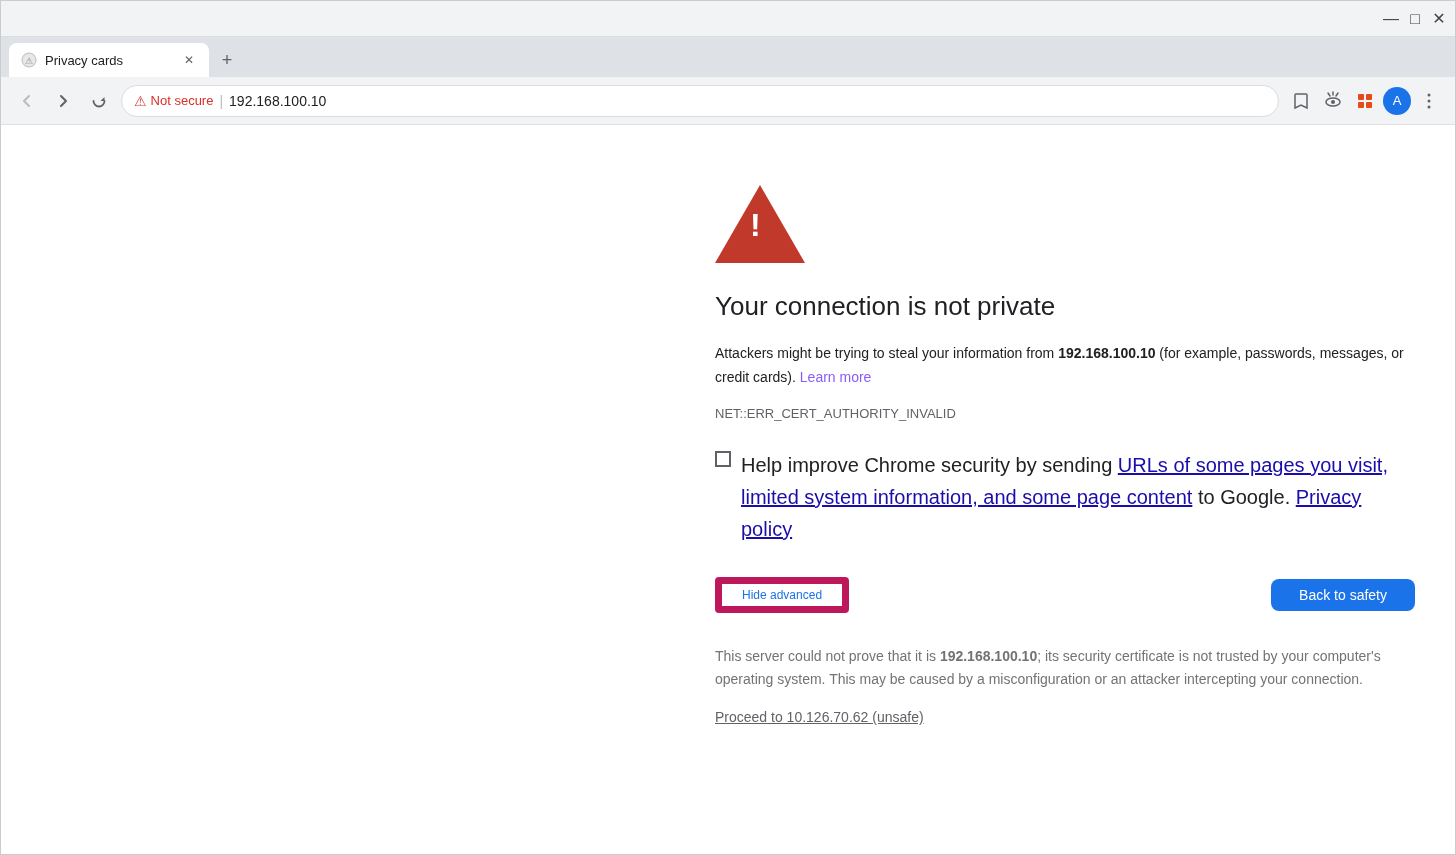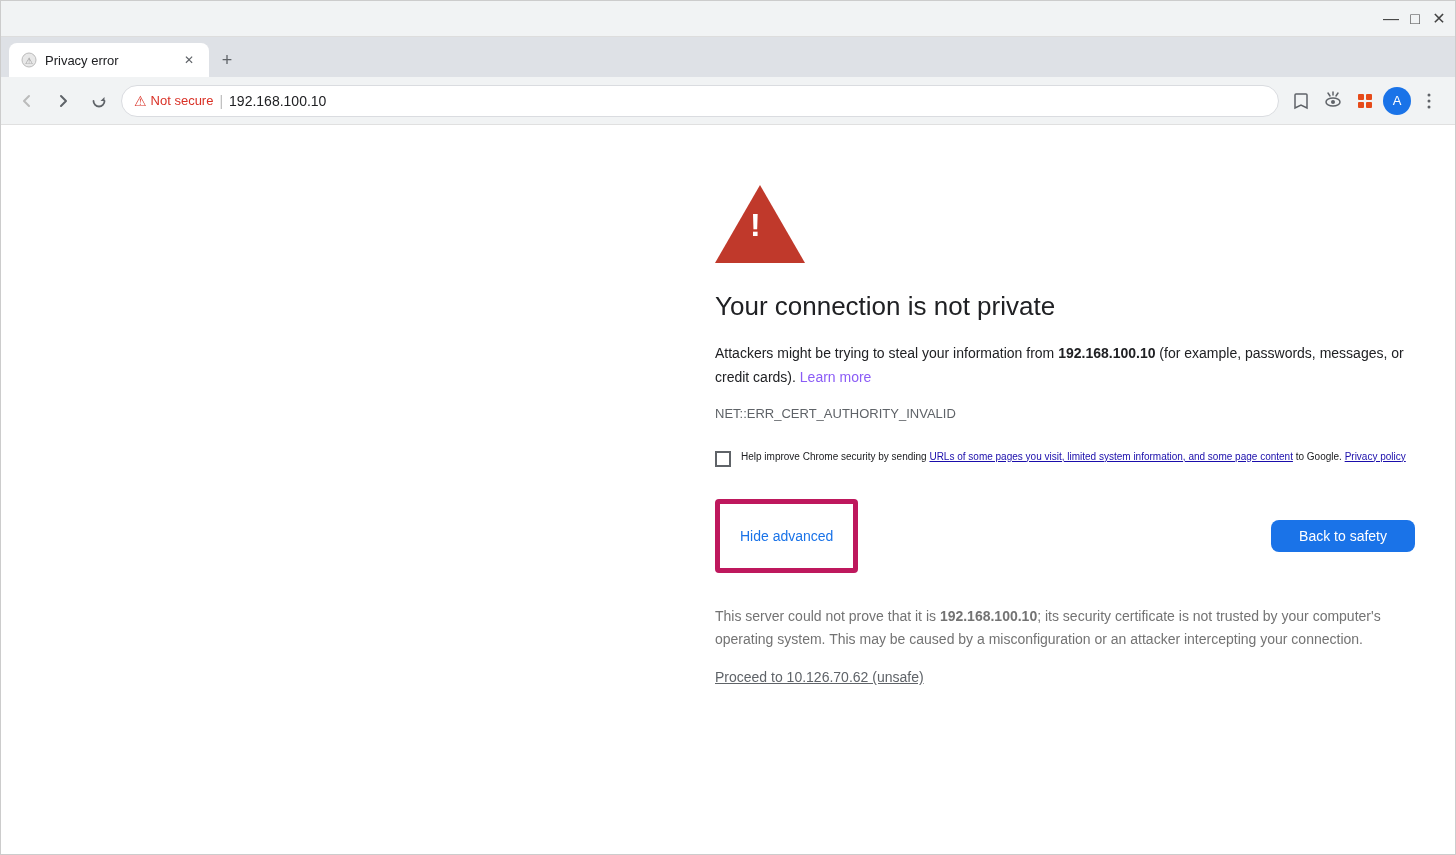--- a/index.html
+++ b/index.html
@@ -245,41 +245,41 @@
     }
     .checkbox {
       width: 16px;
       height: 16px;
       border: 2px solid #5f6368;
       margin-top: 2px;
       flex-shrink: 0;
       cursor: pointer;
     }
     .checkbox-label {
-      font-size: 10px;
+      font-size: 20px;
       color: #202124;
       line-height: 1.6;
     }
     .chrome-link {
       color: #1a0dab;
       text-decoration: underline;
       cursor: pointer;
     }
     .button-row {
       display: flex;
       justify-content: space-between;
       align-items: center;
       margin-bottom: 32px;
     }
     .btn-hide-advanced {
-      padding: 24px 20px;
-      border: 5px solid #be185d;
+      padding: 4px 20px;
+      border: 7px solid #be185d;
       background: #fff;
       border-radius: 4px;
-      font-size: 14px;
+      font-size: 12px;
       color: #1a73e8;
       cursor: pointer;
       font-family: inherit;
     }
     .btn-back-to-safety {
       padding: 8px 28px;
       background: #1a73e8;
       border: none;
       border-radius: 8px;
       font-size: 14px;
@@ -316,21 +316,21 @@
   </div>
 
   <div class="tab-bar">
     <div class="tab">
       <div class="tab-favicon">
         <svg width="16" height="16" viewBox="0 0 16 16">
           <circle cx="8" cy="8" r="7" fill="#e8e8e8" stroke="#bbb" stroke-width="1"></circle>
           <text x="8" y="12" text-anchor="middle" font-size="9" fill="#888">⚠</text>
         </svg>
       </div>
-      <span class="tab-title">Privacy error</span>
+      <span class="tab-title">Privacy cards</span>
       <div class="tab-close">✕</div>
     </div>
     <div class="new-tab-btn">+</div>
   </div>
 
   <div class="address-bar">
     <div class="nav-btn disabled">
       <svg width="16" height="16" viewBox="0 0 16 16" fill="none">
         <path d="M10 3L5 8l5 5" stroke="#bbb" stroke-width="2" stroke-linecap="round" stroke-linejoin="round"></path>
       </svg>

